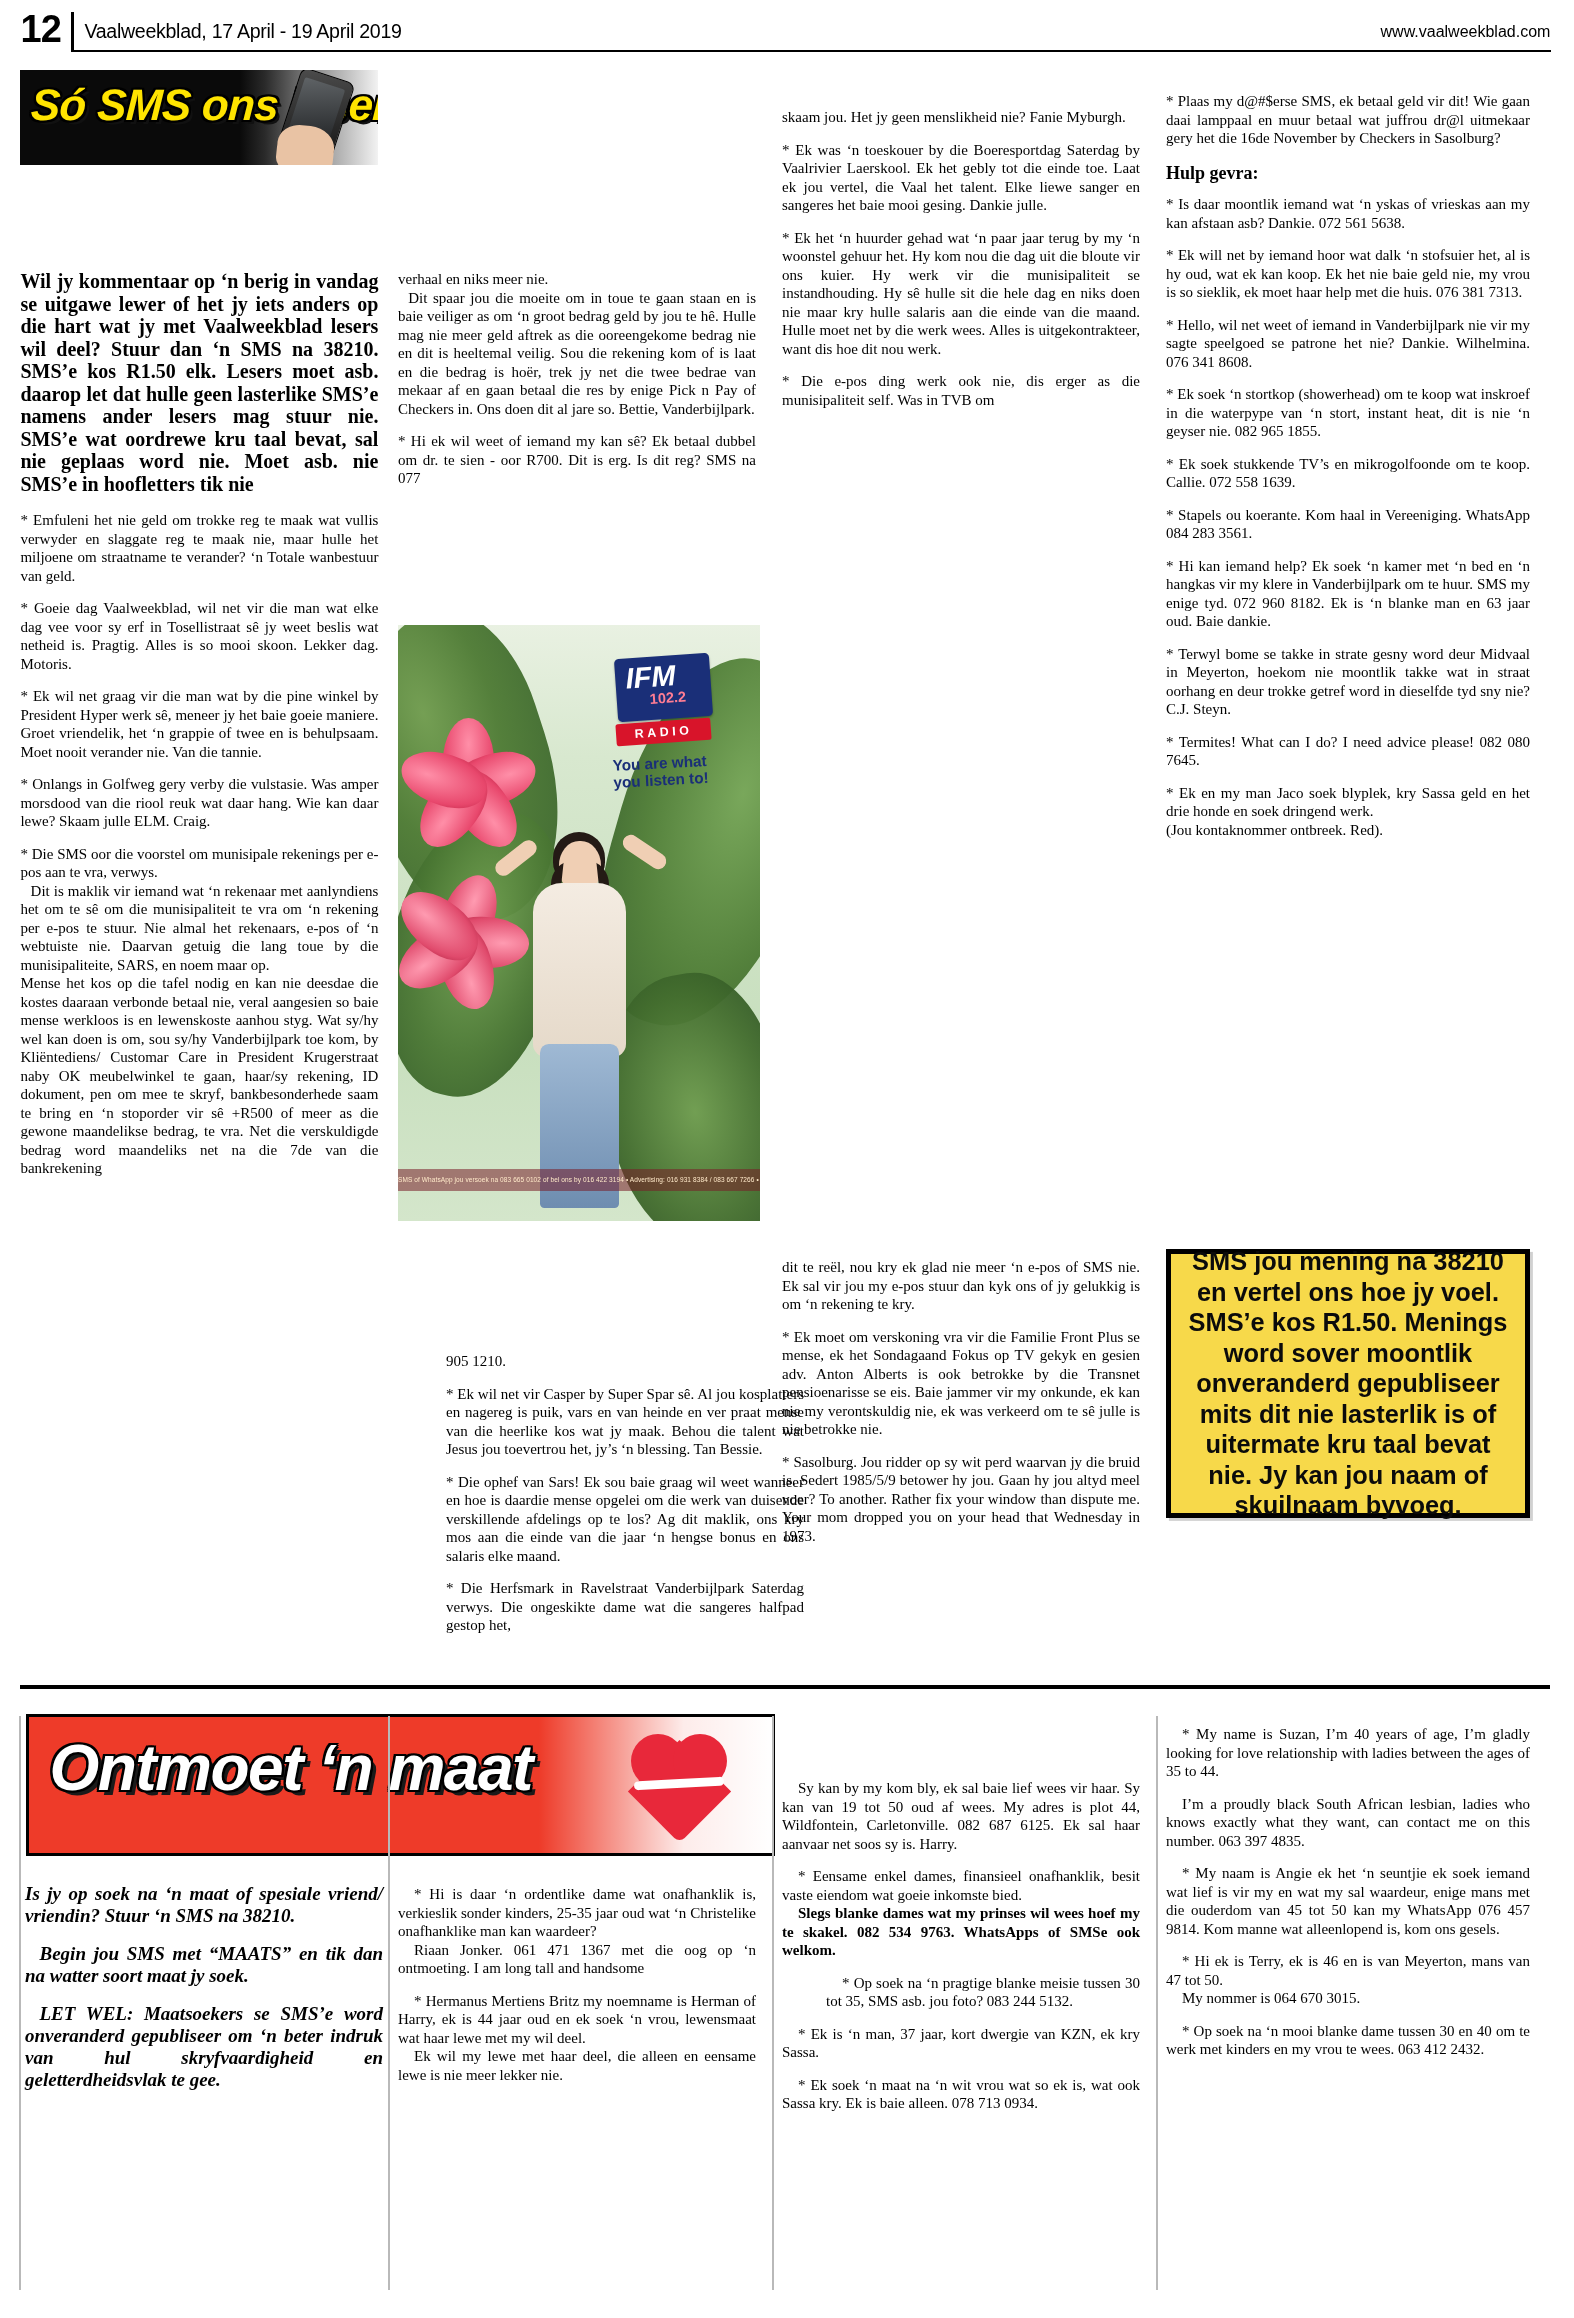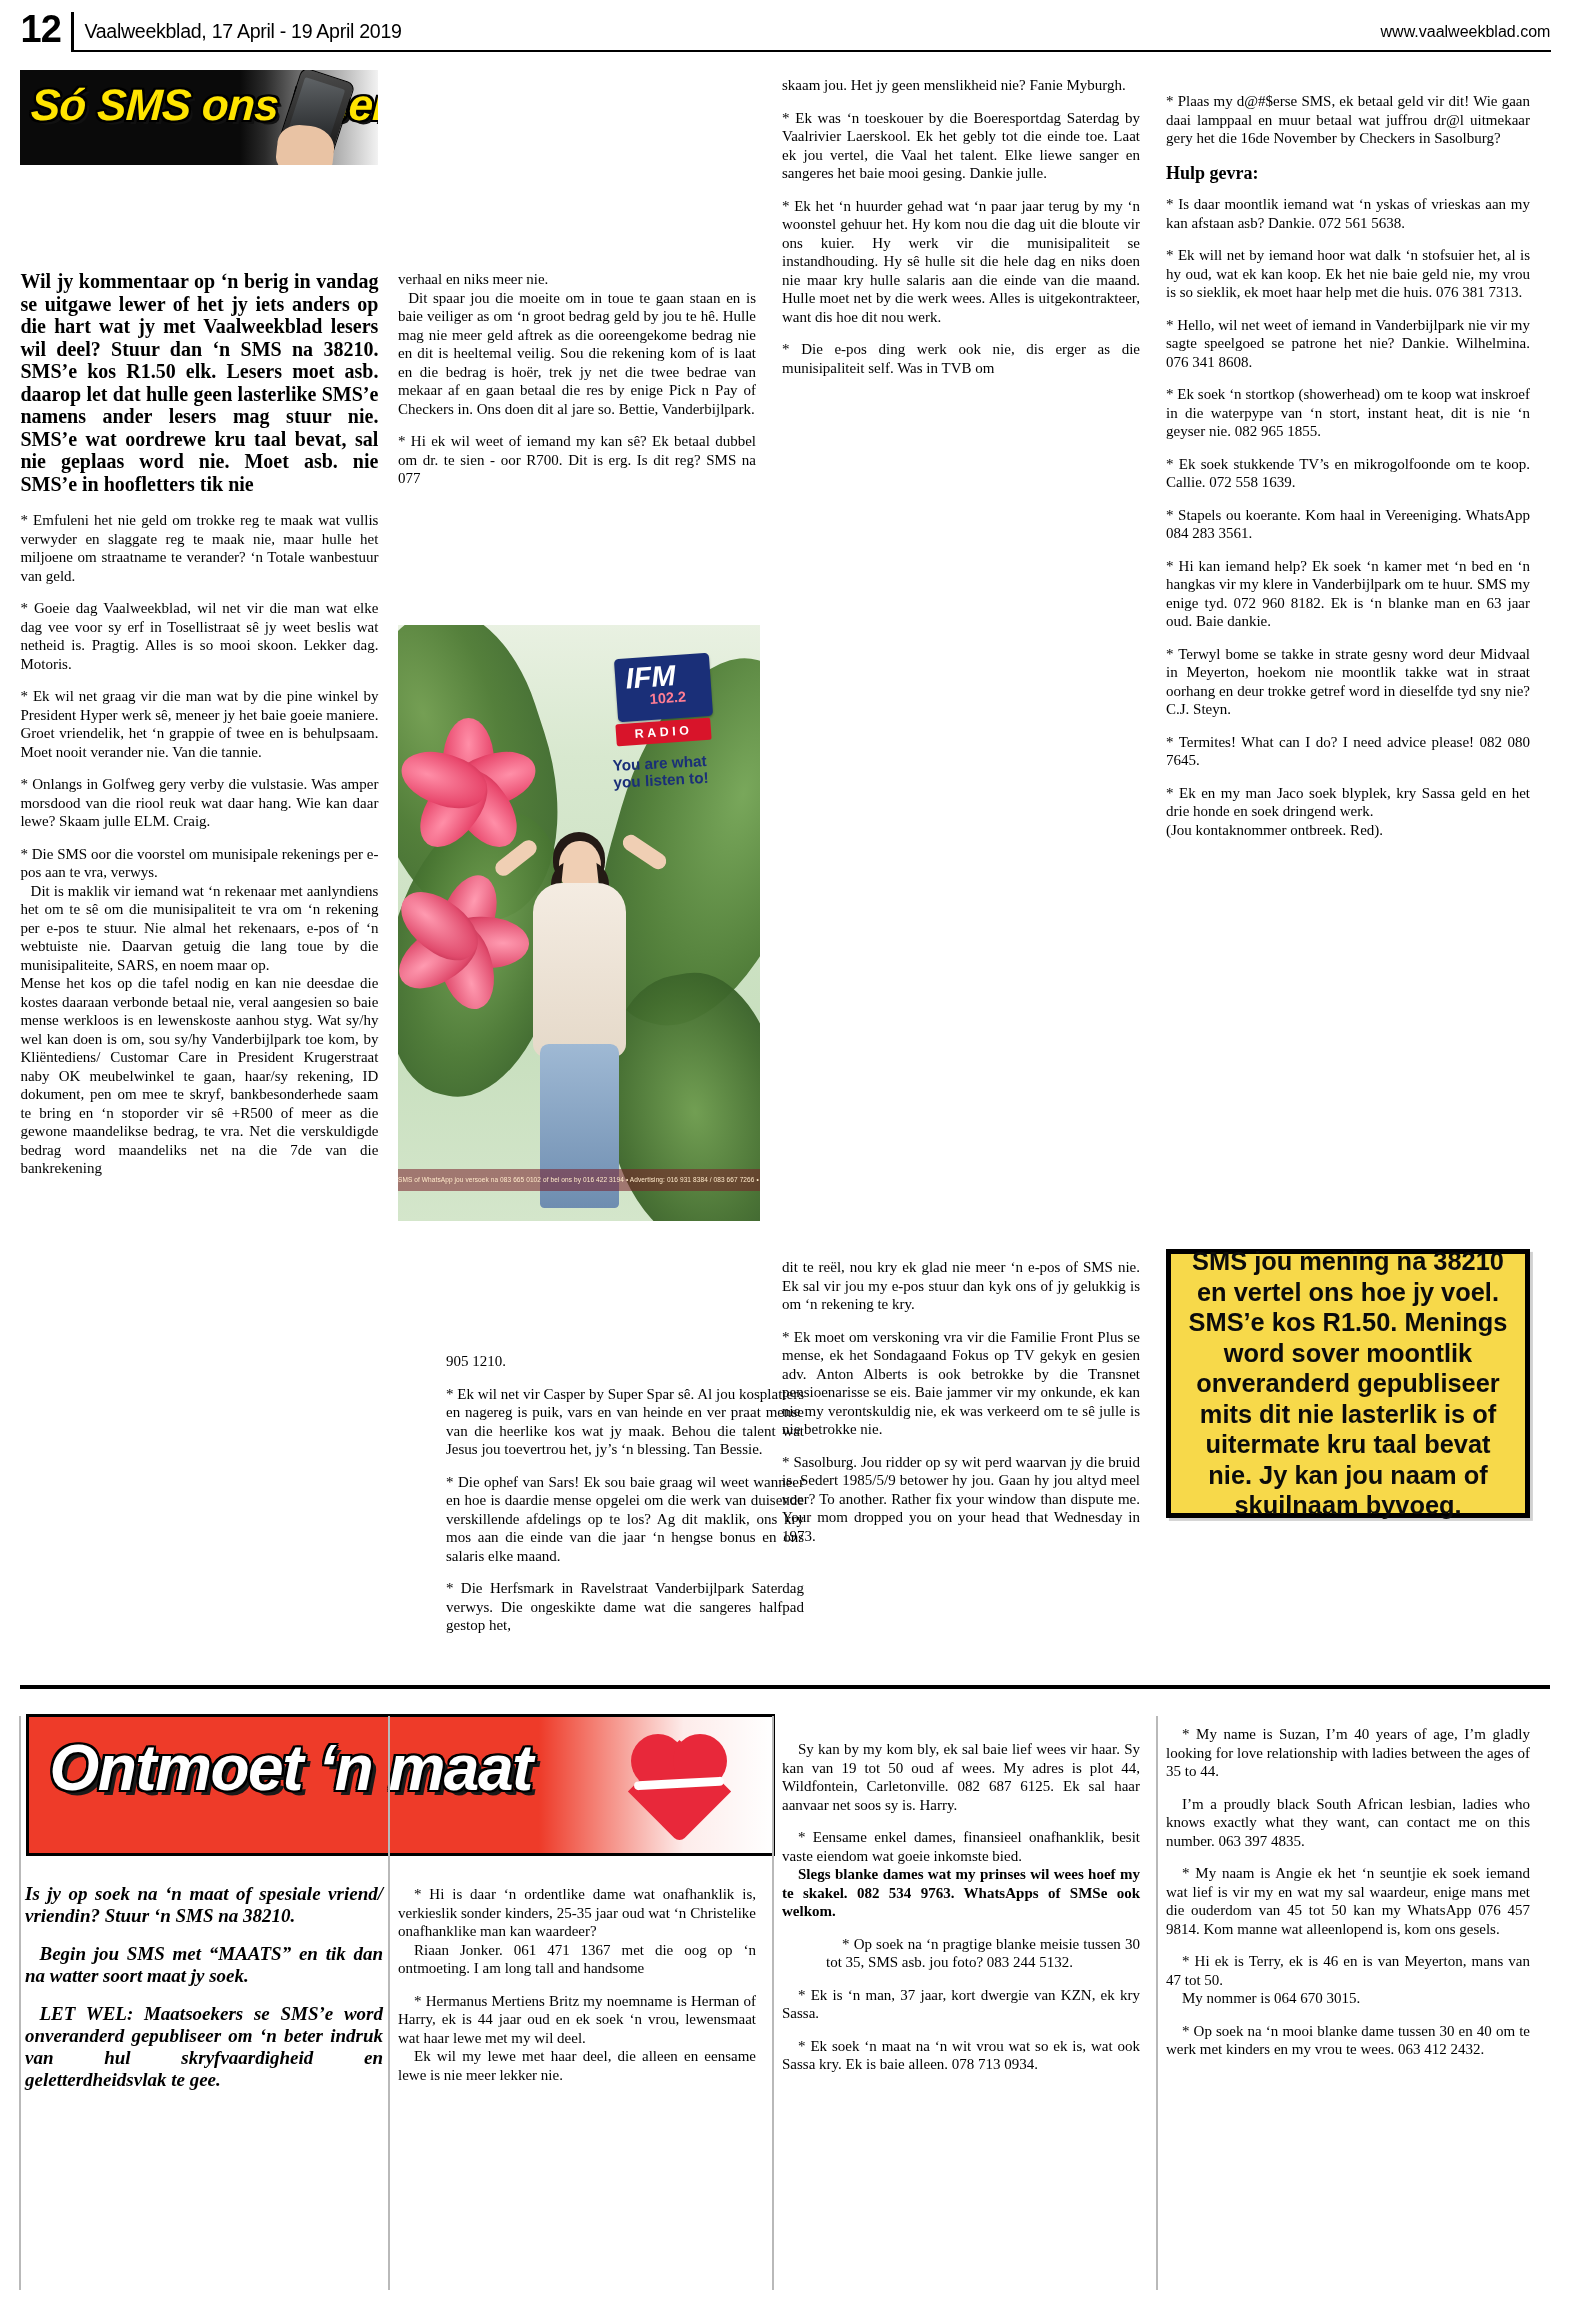--- a/index.html
+++ b/index.html
@@ -361,21 +361,21 @@
 
   <div class="col" style="left:398px;top:1352px;width:358px;margin-left:48px;">
     <div class="body-text">
       <p>905 1210.</p>
       <p>* Ek wil net vir Casper by Super Spar sê. Al jou kosplatters en nagereg is puik, vars en van heinde en ver praat mense van die heerlike kos wat jy maak. Behou die talent wat Jesus jou toevertrou het, jy’s ‘n blessing. Tan Bessie.</p>
       <p>* Die ophef van Sars! Ek sou baie graag wil weet wanneer en hoe is daardie mense opgelei om die werk van duisende verskillende afdelings op te los? Ag dit maklik, ons kry mos aan die einde van die jaar ‘n hengse bonus en ons salaris elke maand.</p>
       <p>* Die Herfsmark in Ravelstraat Vanderbijlpark Saterdag verwys. Die ongeskikte dame wat die sangeres halfpad gestop het,</p>
     </div>
   </div>
 
-  <div class="col" style="left:782px;top:76px;width:358px;">
+  <div class="col" style="left:782px;top:108px;width:358px;">
     <div class="body-text">
       <p>skaam jou. Het jy geen menslikheid nie? Fanie Myburgh.</p>
       <p>* Ek was ‘n toeskouer by die Boeresportdag Saterdag by Vaalrivier Laerskool. Ek het gebly tot die einde toe. Laat ek jou vertel, die Vaal het talent. Elke liewe sanger en sangeres het baie mooi gesing. Dankie julle.</p>
       <p>* Ek het ‘n huurder gehad wat ‘n paar jaar terug by my ‘n woonstel gehuur het. Hy kom nou die dag uit die bloute vir ons kuier. Hy werk vir die munisipaliteit se instandhouding. Hy sê hulle sit die hele dag en niks doen nie maar kry hulle salaris aan die einde van die maand. Hulle moet net by die werk wees. Alles is uitgekontrakteer, want dis hoe dit nou werk.</p>
       <p>* Die e-pos ding werk ook nie, dis erger as die munisipaliteit self. Was in TVB om</p>
     </div>
   </div>
 
   <div class="col" style="left:782px;top:1258px;width:358px;">
     <div class="body-text">
@@ -430,21 +430,21 @@
 
   <div class="col" style="left:398px;top:1885px;width:358px;">
     <div class="body-text">
       <p class="tight" style="text-indent:16px;">* Hi is daar ‘n ordentlike dame wat onafhanklik is, verkieslik sonder kinders, 25-35 jaar oud wat ‘n Christelike onafhanklike man kan waardeer?</p>
       <p style="text-indent:16px;">Riaan Jonker. 061 471 1367 met die oog op ‘n ontmoeting. I am long tall and handsome</p>
       <p class="tight" style="text-indent:16px;">* Hermanus Mertiens Britz my noemname is Herman of Harry, ek is 44 jaar oud en ek soek ‘n vrou, lewensmaat wat haar lewe met my wil deel.</p>
       <p style="text-indent:16px;">Ek wil my lewe met haar deel, die alleen en eensame lewe is nie meer lekker nie.</p>
     </div>
   </div>
 
-  <div class="col" style="left:782px;top:1740px;width:358px;">
+  <div class="col" style="left:782px;top:1779px;width:358px;">
     <div class="body-text">
       <p style="text-indent:16px;">Sy kan by my kom bly, ek sal baie lief wees vir haar. Sy kan van 19 tot 50 oud af wees. My adres is plot 44, Wildfontein, Carletonville. 082 687 6125. Ek sal haar aanvaar net soos sy is. Harry.</p>
       <p class="tight" style="text-indent:16px;">* Eensame enkel dames, finansieel onafhanklik, besit vaste eiendom wat goeie inkomste bied.</p>
       <p style="text-indent:16px;font-weight:bold;">Slegs blanke dames wat my prinses wil wees hoef my te skakel.  082 534 9763. WhatsApps of SMSe ook welkom.</p>
       <p style="text-indent:16px;margin-left:44px;">* Op soek na ‘n pragtige blanke meisie tussen 30 tot 35, SMS asb. jou foto? 083 244 5132.</p>
       <p style="text-indent:16px;">* Ek is ‘n man, 37 jaar, kort dwergie van KZN, ek kry Sassa.</p>
       <p style="text-indent:16px;">* Ek soek ‘n maat na ‘n wit vrou wat so ek is, wat ook Sassa kry. Ek is baie alleen. 078 713 0934.</p>
     </div>
   </div>
 

